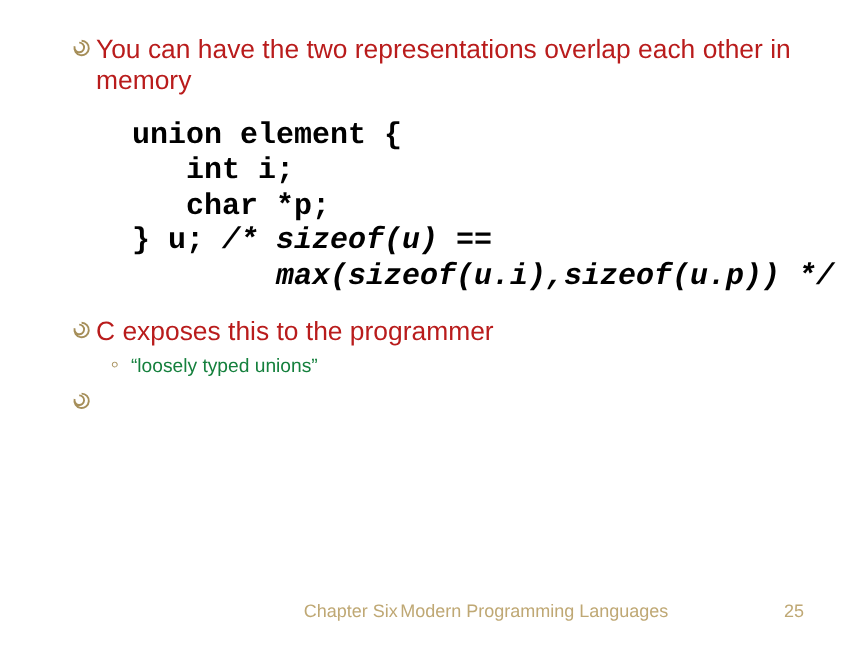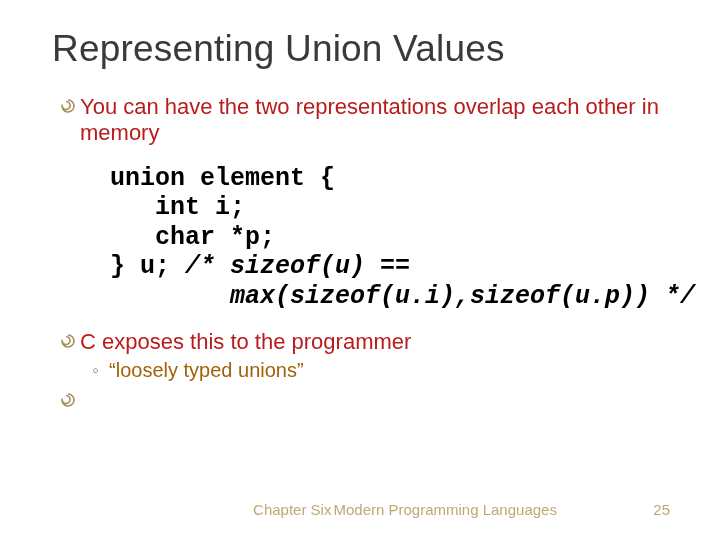--- a/index.html
+++ b/index.html
@@ -55,22 +55,22 @@
     padding-left: 40px;
     margin-top: 2px;
     margin-bottom: 10px;
   }
   .sub-bullet-marker {
     font-size: 20px;
     color: #a68f5a;
     margin-right: 10px;
   }
   .sub-bullet-text {
-    font-size: 20px;
-    color: #a16207;
+    font-size: 16px;
+    color: #15803d;
   }
   .see-italic { font-style: italic; }
   .footer {
     position: absolute;
     bottom: 22px;
     left: 0;
     width: 720px;
     display: flex;
     justify-content: center;
     align-items: baseline;
@@ -88,21 +88,20 @@
     bottom: 22px;
     color: #bfa874;
     font-size: 15px;
   }
 </style>
 </head>
 <body>
 
 <div class="slide">
 
-  <h1 class="title">Representing Union Values</h1>
 
   <div class="bullet-row">
     <span class="bullet-icon">
       <svg width="16" height="16" viewBox="0 0 16 16">
         <path d="M8 2 a6 6 0 1 1 -5.8 4.5 a4 4 0 1 0 3.8 -3" fill="none" stroke="#a68f5a" stroke-width="1.6"></path>
       </svg>
     </span>
     <span class="bullet-text">You can have the two representations overlap each other in memory</span>
   </div>
 

